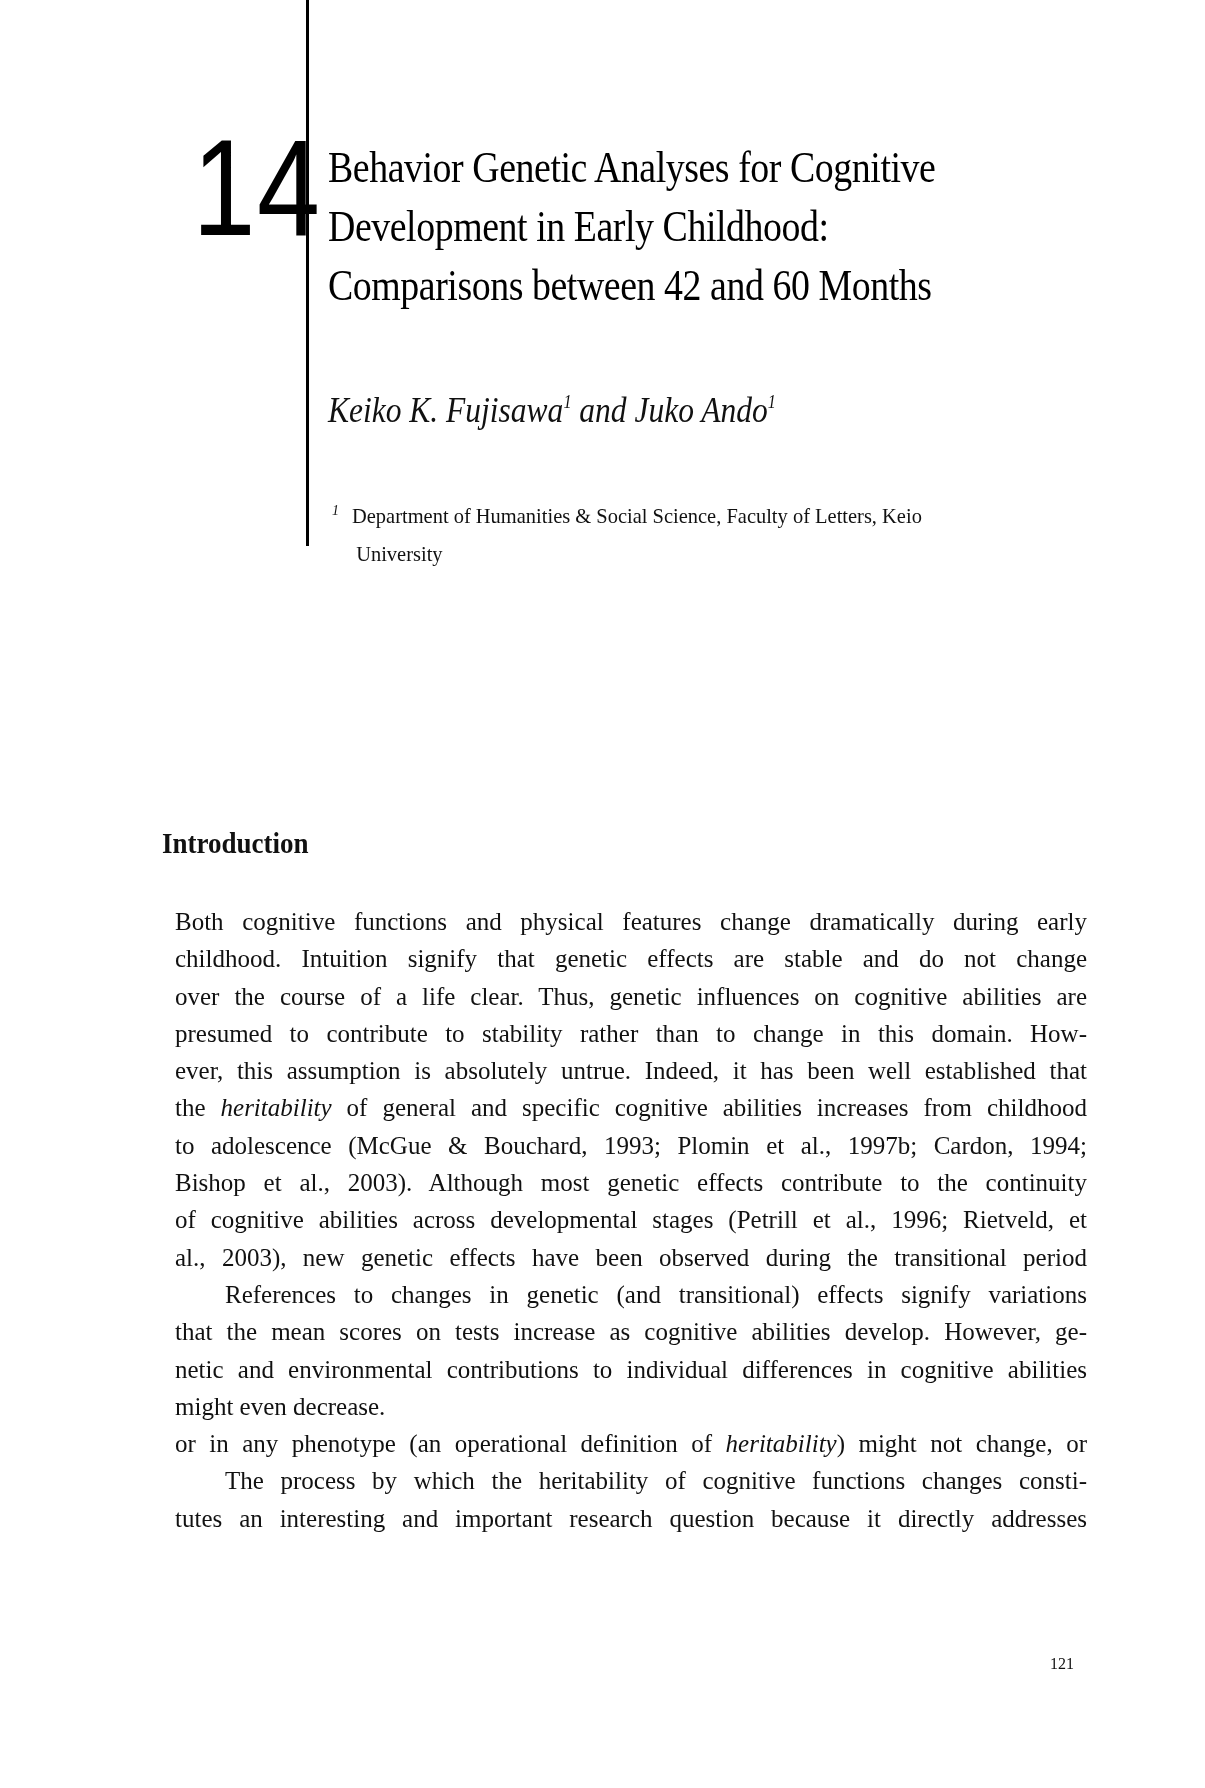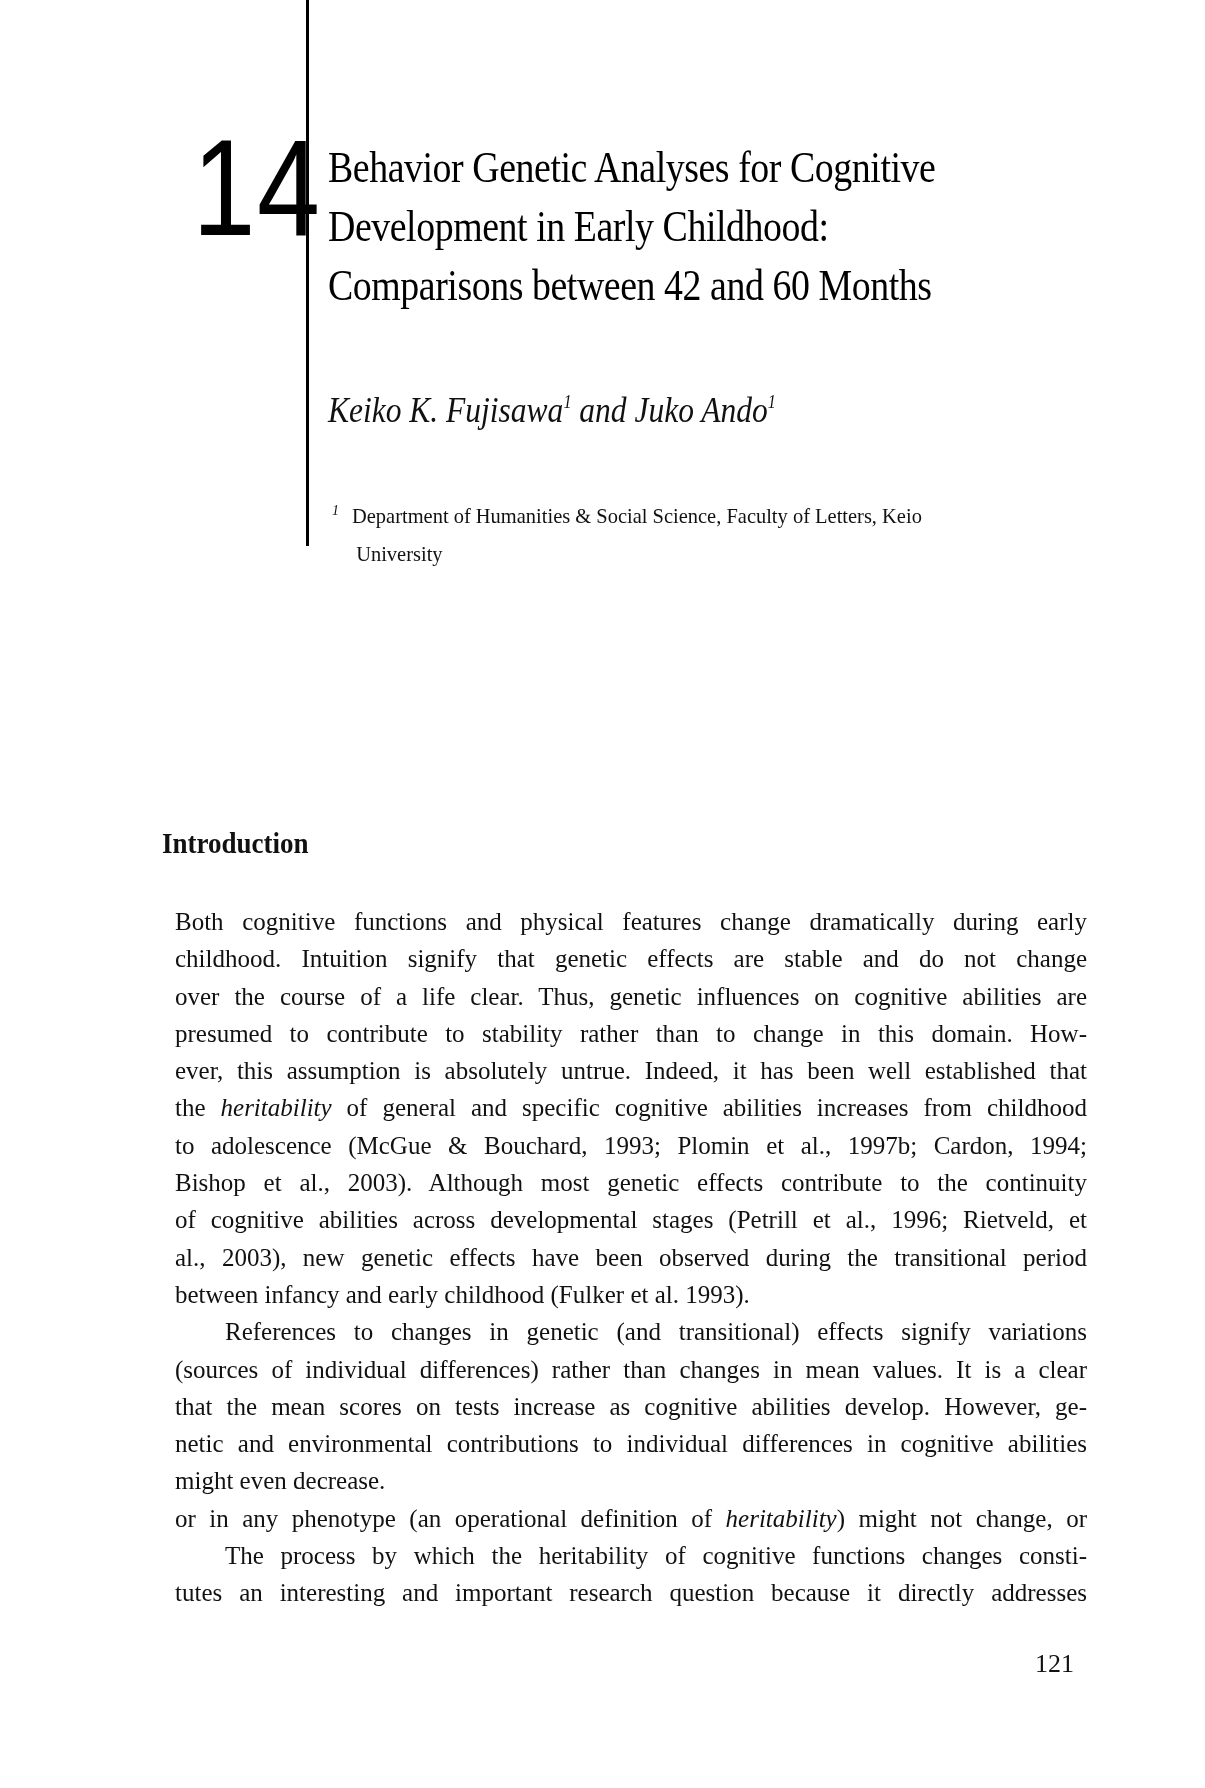--- a/index.html
+++ b/index.html
@@ -36,21 +36,21 @@
   }
   .body {
     position: absolute; left: 162px; top: 903px; width: 912px;
     font-family: "Liberation Serif", serif; font-size: 25px; line-height: 37.3px; margin-left: 13px;
   }
   .body .ln { display: block; white-space: nowrap; text-align: justify; text-align-last: justify; height: 37.3px; overflow: visible; }
   .body .ln.last { text-align-last: left; }
   .body .ln.ind { padding-left: 50px; }
   .pagenum {
     position: absolute; left: 1030px; top: 1650px; width: 44px; text-align: right;
-    font-family: "Liberation Serif", serif; font-size: 26px; line-height: 28px;
+    font-family: "Liberation Serif", serif; font-size: 16px; line-height: 28px;
   }
 </style>
 </head>
 <body>
 
 <div class="page">
   <div class="rule"></div>
 
   <div class="chapnum">14</div>
 
@@ -75,23 +75,21 @@
       <span class="ln">Both cognitive functions and physical features change dramatically during early</span>
       <span class="ln">childhood.  Intuition signify that genetic effects are stable and do not change</span>
       <span class="ln">over the course of a life clear.  Thus, genetic influences on cognitive abilities are</span>
       <span class="ln">presumed to contribute to stability rather than to change in this domain.  How-</span>
       <span class="ln">ever, this assumption is absolutely untrue. Indeed, it has been well established that</span>
       <span class="ln"><span>the </span><em>heritability</em><span> of general and specific cognitive abilities increases from childhood</span></span>
       <span class="ln">to adolescence (McGue &amp; Bouchard, 1993; Plomin et al., 1997b; Cardon, 1994;</span>
       <span class="ln">Bishop et al., 2003).  Although most genetic effects contribute to the continuity</span>
       <span class="ln">of cognitive abilities across developmental stages (Petrill et al., 1996; Rietveld, et</span>
       <span class="ln">al., 2003), new genetic effects have been observed during the transitional period</span>
-      <span class="ln last">between infancy and early childhood (Fulker et al. 1993).</span>
       <span class="ln ind">References to changes in genetic (and transitional) effects signify variations</span>
-      <span class="ln">(sources of individual differences) rather than changes in mean values. It is a clear</span>
       <span class="ln">that the mean scores on tests increase as cognitive abilities develop. However, ge-</span>
       <span class="ln">netic and environmental contributions to individual differences in cognitive abilities</span>
       <span class="ln last">might even decrease.</span>
       <span class="ln"><span>or in any phenotype (an operational definition of </span><em>heritability</em><span>) might not change, or</span></span>
       <span class="ln ind">The process by which the heritability of cognitive functions changes consti-</span>
       <span class="ln">tutes an interesting and important research question because it directly addresses</span>
     </div>
 
   <div class="pagenum">121</div>
 </div>

